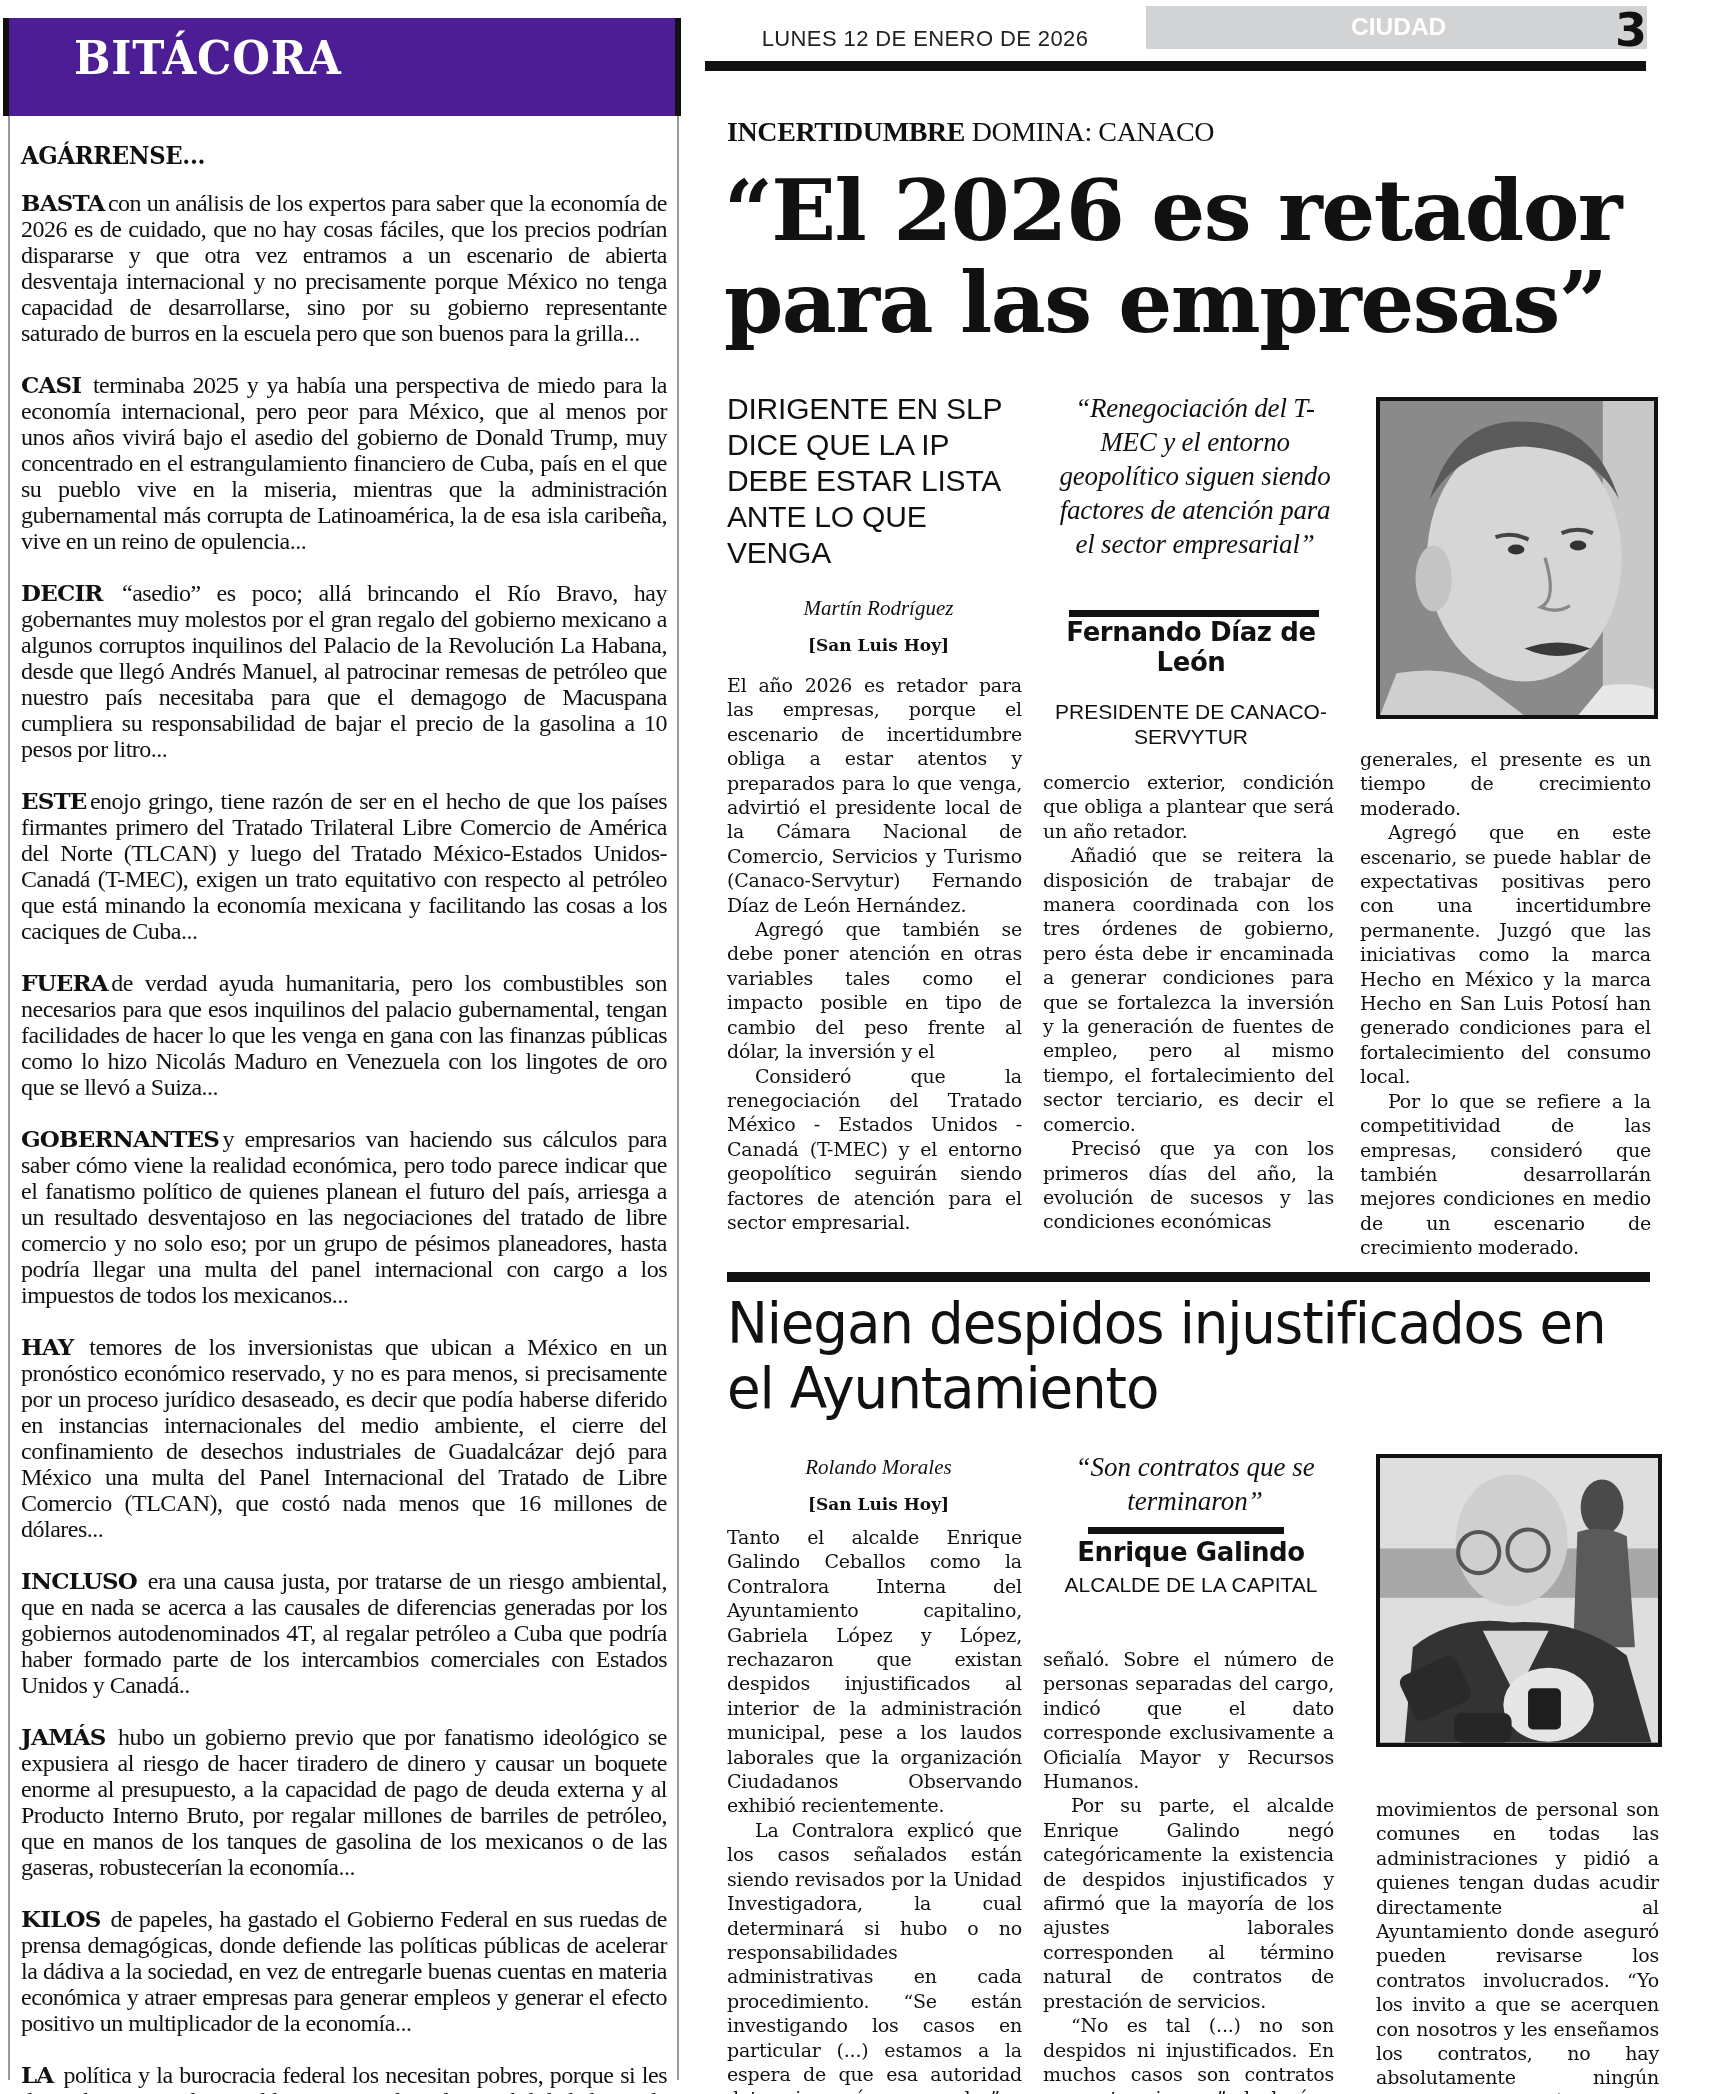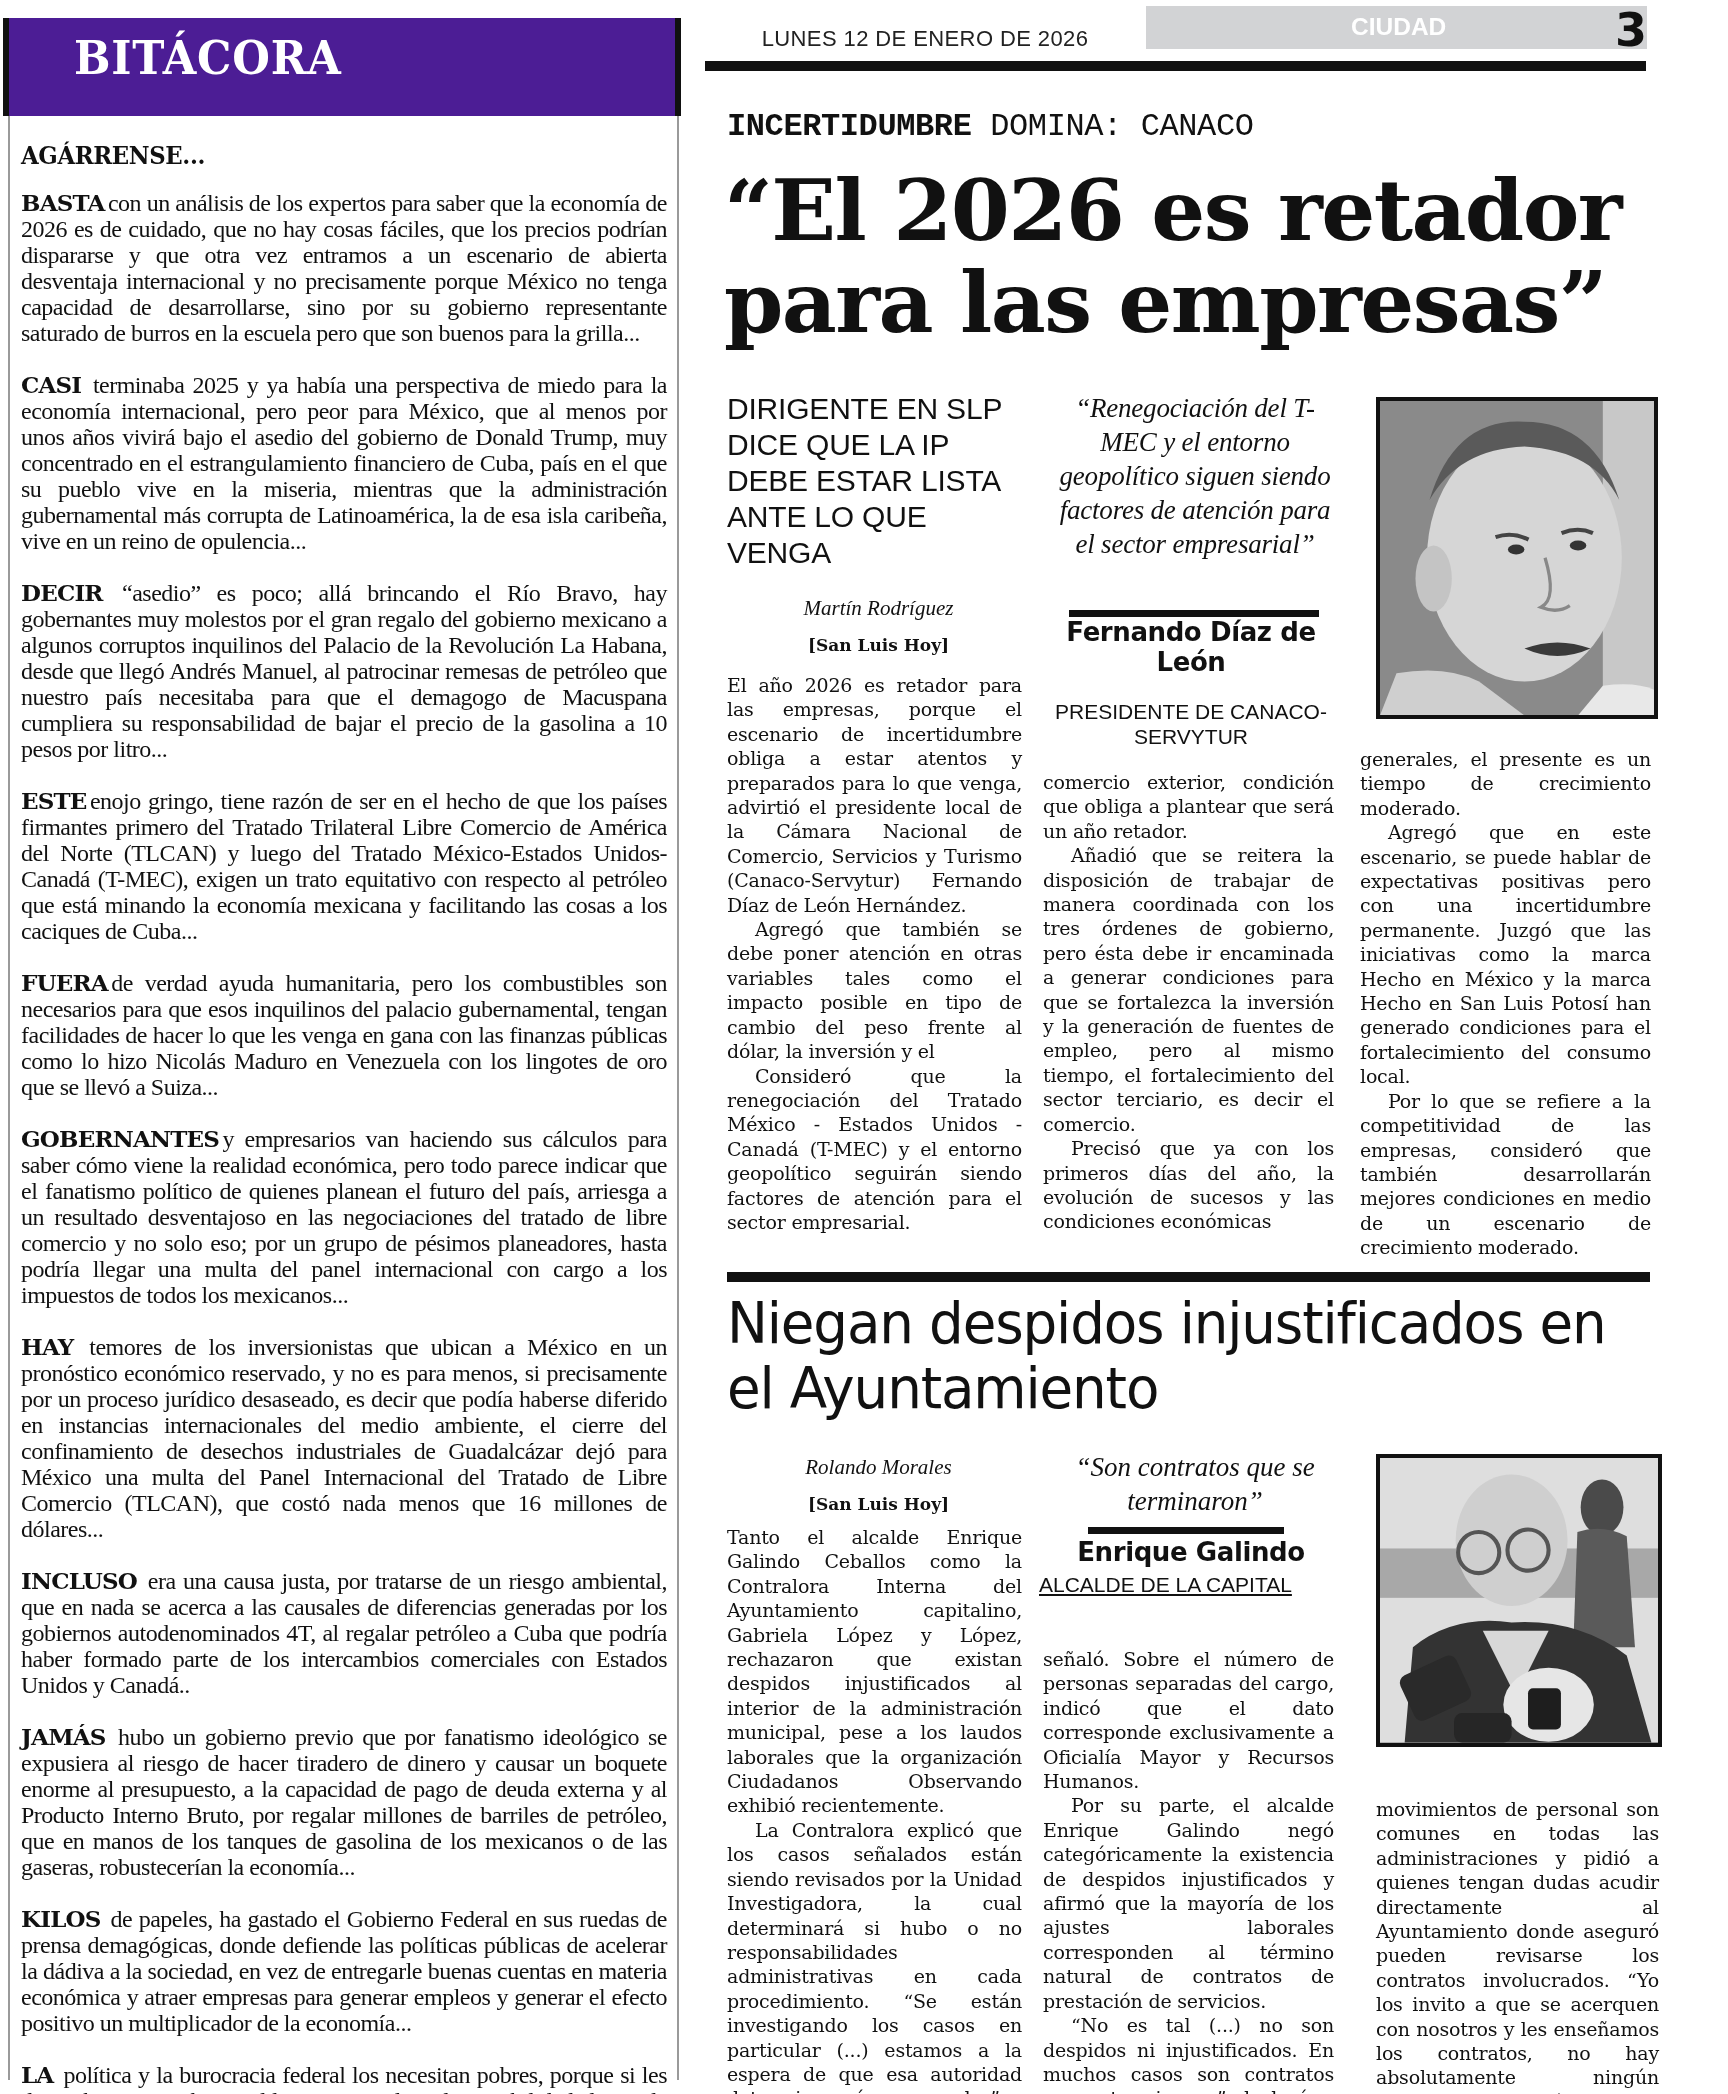--- a/index.html
+++ b/index.html
@@ -16,21 +16,21 @@
   .bit-lead { font-family:"DejaVu Serif", serif; font-weight:900; font-size:23px; letter-spacing:-0.8px; margin-right:3.3px; }
 
   
   .date { left:705px; top:18px; width:440px; height:41px; font-family:"Liberation Sans", sans-serif; font-size:22px; letter-spacing:0.4px; color:#222; display:flex; align-items:center; justify-content:center; }
   .section-tab { left:1146px; top:6px; width:501px; height:43px; background:#d2d3d5; }
   .section-name { position:absolute; left:205px; top:6.5px; font-family:"Liberation Sans", sans-serif; font-weight:700; font-size:24.5px; color:#fff; }
   .page-num { position:absolute; right:0px; top:-3.3px; font-family:"DejaVu Sans", sans-serif; font-weight:900; font-size:46px; color:#111; }
   .topbar-rule { left:705px; top:61px; width:941px; height:9.8px; background:#111; }
 
   
-  .kicker { left:727px; top:108px; font-family:Liberation Mono, monospace; font-size:32px; letter-spacing:-0.4px; }
+  .kicker { left:727px; top:116px; font-family:Liberation Serif, serif; font-size:28px; letter-spacing:-0.4px; }
   .kicker b { font-weight:900; }
   .headline1 { left:724px; top:164px; width:933px; font-family:"DejaVu Serif", serif; font-weight:900; font-size:85px; line-height:92px; letter-spacing:-1.6px; }
   .deck { left:727px; top:391px; width:303px; font-family:"Liberation Sans", sans-serif; font-size:30px; line-height:36px; letter-spacing:-0.2px; }
   .byline { font-family:"Liberation Serif", serif; text-align:center; }
   .byline .name { font-style:italic; font-size:21px; display:block; }
   .byline .outlet { font-family:"DejaVu Serif", serif; font-weight:700; font-size:17px; display:block; margin-top:14px; }
   .byline1 { left:727px; top:596px; width:303px; }
 
   .body-col { font-family:"DejaVu Serif", serif; font-size:19px; line-height:24.4px; text-align:justify; letter-spacing:-0.2px; }
   .body-col p { margin:0; text-indent:0; }
@@ -51,21 +51,21 @@
   .photo-inner { position:absolute; inset:0; }
 
   .sep-rule { left:727px; top:1272px; width:923px; height:9.8px; background:#111; }
 
   
   .headline2 { left:727px; top:1291px; width:933px; font-family:"DejaVu Sans", sans-serif; font-size:57px; line-height:65px; letter-spacing:-1.2px; transform:scaleX(0.96); transform-origin:left; }
   .byline2 { left:727px; top:1455px; width:303px; }
   .pull2 { left:1056px; top:1450px; width:278px; text-align:center; font-family:"Liberation Serif", serif; font-style:italic; font-size:27px; line-height:34px; }
   .pull-rule2 { left:1088px; top:1527px; width:196px; height:6.5px; background:#111; }
   .speaker2 { left:1047px; top:1538px; width:288px; text-align:center; font-family:"DejaVu Sans", sans-serif; font-weight:700; font-size:26px; line-height:29.5px; letter-spacing:-0.4px; }
-  .role2 { left:1039px; top:1573px; width:304px; text-align:left; font-family:"Liberation Sans", sans-serif; font-size:21px; line-height:24.5px;text-decoration:underline; }
+  .role2 { left:1039px; top:1573px; width:304px; text-align:center; font-family:"Liberation Sans", sans-serif; font-size:21px; line-height:24.5px; }
 
   .a2c1 { left:727px; top:1525px; width:295px; }
   .a2c2 { left:1043px; top:1647px; width:291px; }
   .a2c3 { left:1376px; top:1797px; width:283px; }
 </style>
 </head>
 <body>
 
 <div class="abs bit-frame"></div>
 <div class="abs bit-header">

